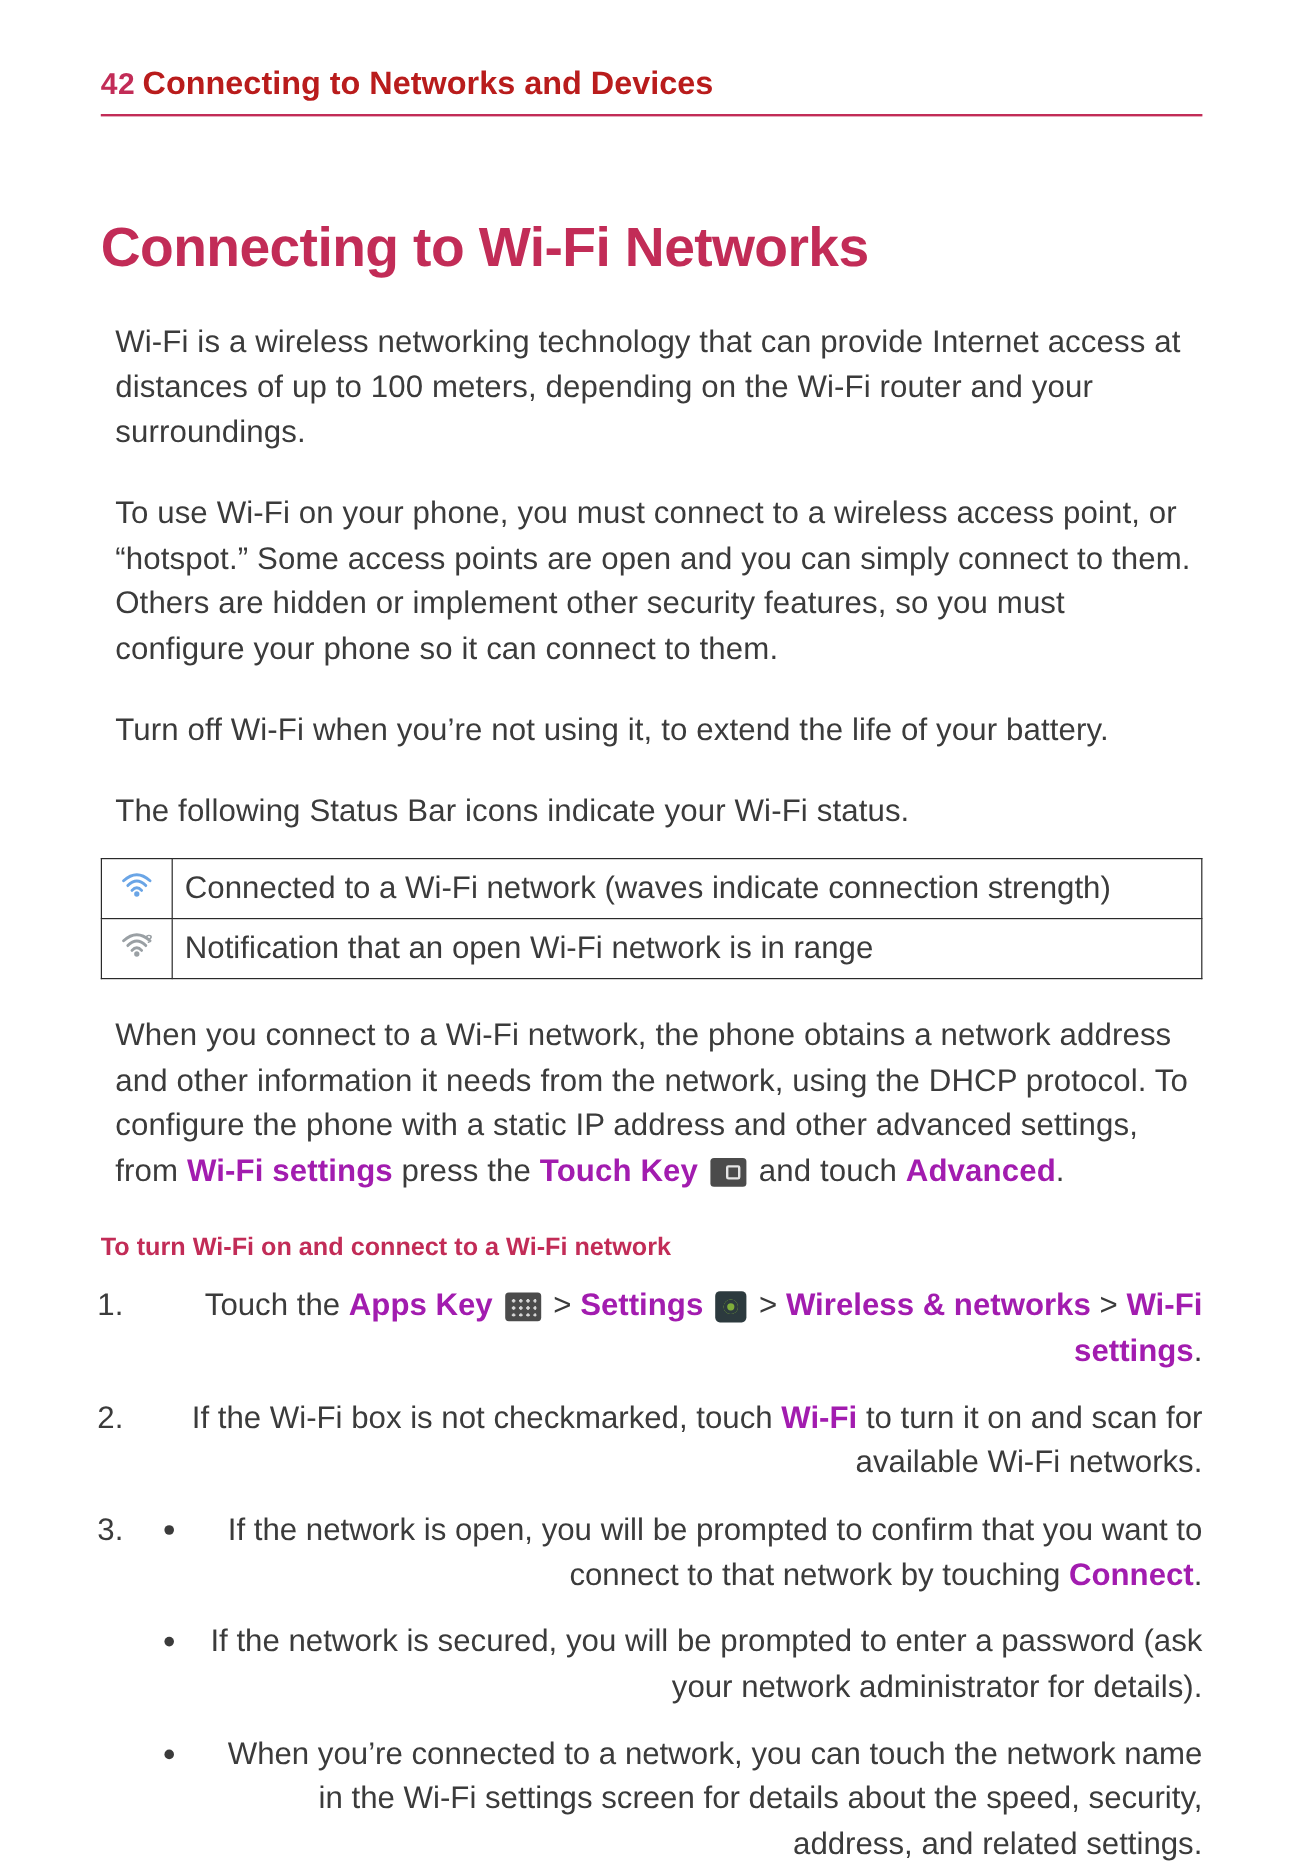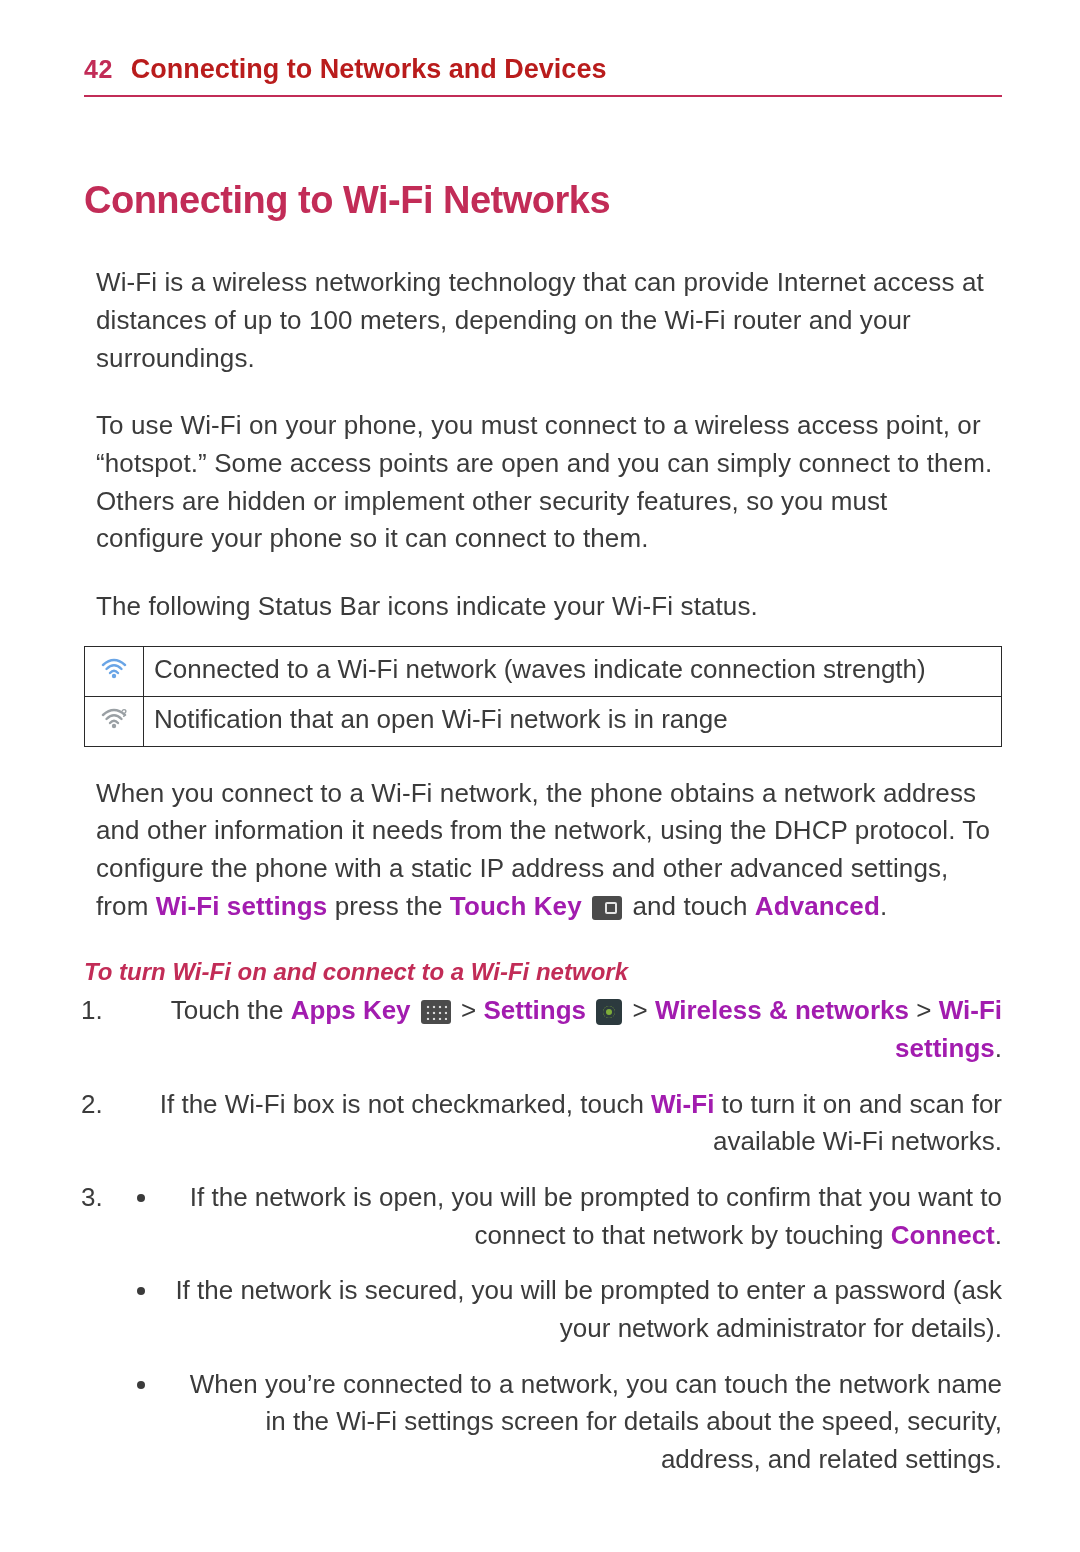--- a/index.html
+++ b/index.html
@@ -17,41 +17,41 @@
     width: 1080px;
     height: 1552px;
     padding: 50px 78px 78px 84px;
     position: relative;
     font-size: 26px;
     line-height: 1.45;
   }
   .running-head {
     display: flex;
     align-items: baseline;
-    gap: 18px;
+    gap: 6px;
     border-bottom: 2px solid #c22c57;
     padding-bottom: 6px;
     margin-bottom: 76px;
   }
   .page-number {
     font-weight: 700;
     color: #c22c57;
     font-size: 25px;
     letter-spacing: 0.5px;
   }
   .running-title {
     font-weight: 700;
     color: #b91c1c;
     font-size: 27px;
   }
   h1.section-title {
     color: #c22c57;
     font-weight: 700;
-    font-size: 38px;
-    margin: 0 0 36px 0;
+    font-size: 46px;
+    margin: 0 0 26px 0;
     letter-spacing: -0.5px;
   }
   p.body {
     margin: 0 0 30px 12px;
     color: #3b3b3b;
     font-size: 26px;
     line-height: 1.45;
     letter-spacing: 0.1px;
   }
   table.status-table {
@@ -117,23 +117,22 @@
     width: 12px; height: 12px;
     margin: -6px 0 0 -6px;
     border-radius: 50%;
     background: #7fae3a;
     box-shadow: inset 0 0 0 3px #2c3a3e, inset 0 0 0 5px #7fae3a;
   }
   b, .bold { font-weight: 700; color: #a21caf; }
   h2.subhead {
     color: #c22c57;
     font-weight: 700;
-    font-size: 24px;
-    margin: 10px 0 2px 0;
-    font-style: italic;
+    font-size: 21px;
+    margin: 10px 0 14px 0;
   }
   ol.steps {
     margin: 0;
     padding: 0 0 0 26px;
     font-size: 26px;
     color: #3b3b3b;
   }
   ol.steps > li {
     margin: 0 0 18px 0;
     padding-left: 8px;
@@ -159,20 +158,21 @@
     <span class="page-number">42</span>
     <span class="running-title">Connecting to Networks and Devices</span>
   </div>
 
   <h1 class="section-title">Connecting to Wi-Fi Networks</h1>
 
   <p class="body">Wi-Fi is a wireless networking technology that can provide Internet access at distances of up to 100 meters, depending on the Wi-Fi router and your surroundings.</p>
 
   <p class="body">To use Wi-Fi on your phone, you must connect to a wireless access point, or “hotspot.” Some access points are open and you can simply connect to them. Others are hidden or implement other security features, so you must configure your phone so it can connect to them.</p>
 
+  <p class="body">Turn off Wi-Fi when you’re not using it, to extend the life of your battery.</p>
 
   <p class="body" style="margin-bottom:20px">The following Status Bar icons indicate your Wi-Fi status.</p>
 
   <table class="status-table">
     <tbody>
         <tr>
       <td class="icon-cell">
         <span class="wifi-icon">
           <svg width="26" height="22" viewBox="0 0 26 22">
             <g fill="none" stroke="#6aa5e6" stroke-width="2.4" stroke-linecap="round">

